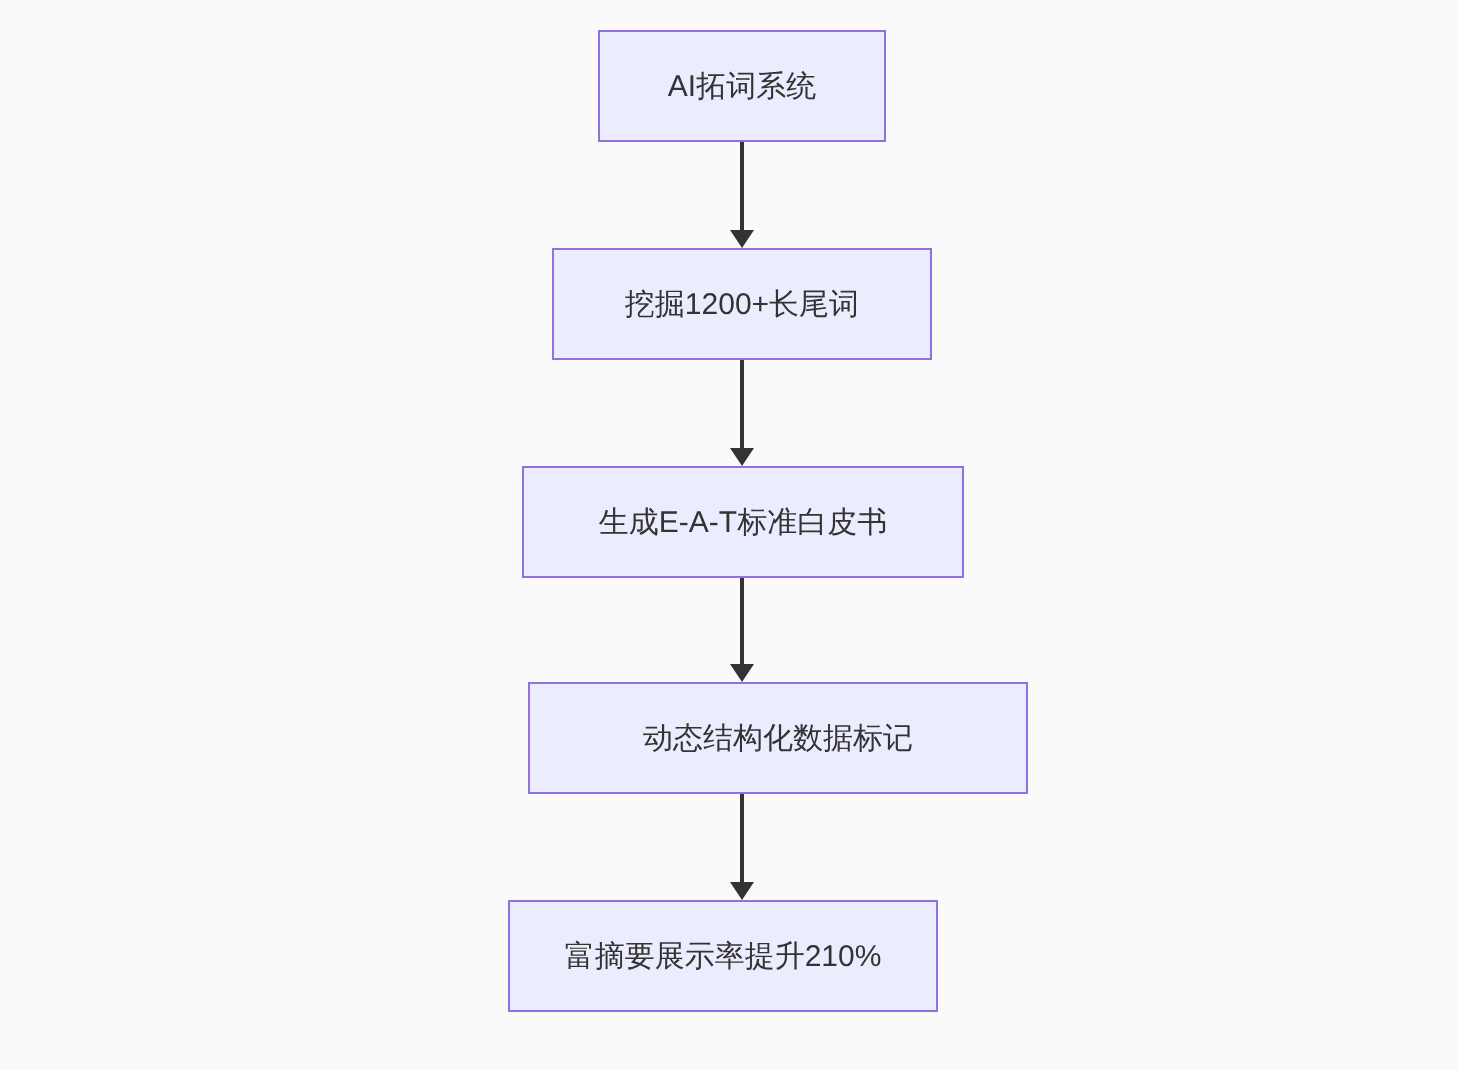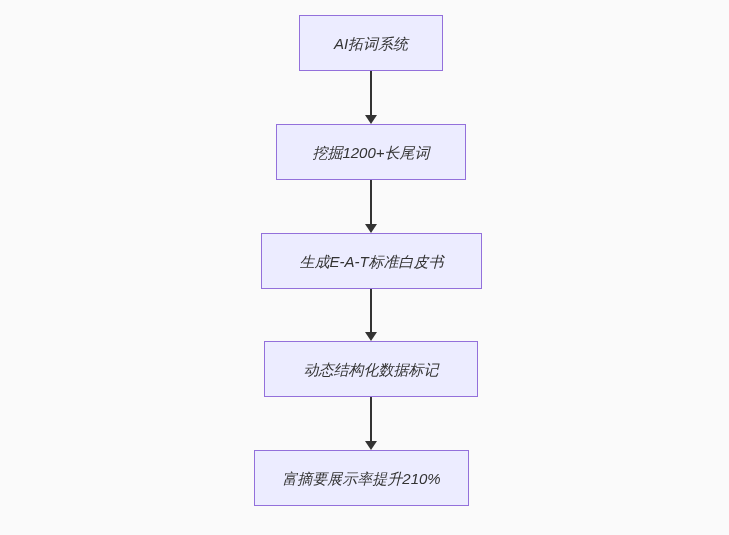--- a/index.html
+++ b/index.html
@@ -14,39 +14,38 @@
     width: 729px;
     height: 535px;
     background: var(--background);
     overflow: hidden;
     font-family: "Liberation Sans", "DejaVu Sans", sans-serif;
   }
   .canvas {
     position: relative;
     width: 729px;
     height: 535px;
-    font-style: italic;
   }
   .node {
     position: absolute;
     display: flex;
     align-items: center;
     justify-content: center;
     background: var(--node-fill);
     border: 1.5px solid var(--node-border);
     color: var(--text);
     font-size: 15px;
     line-height: 1;
     text-align: center;
     white-space: nowrap;
   }
   .node-1 { left: 299px; top: 15px;  width: 144px; height: 56px; }
   .node-2 { left: 276px; top: 124px; width: 190px; height: 56px; }
   .node-3 { left: 261px; top: 233px; width: 221px; height: 56px; }
-  .node-4 { left: 264px; top: 341px; width: 214px; height: 56px; }
+  .node-4 { left: 264px; top: 341px; width: 250px; height: 56px; }
   .node-5 { left: 254px; top: 450px; width: 215px; height: 56px; }
   .edge {
     position: absolute;
     left: 365px;        
     width: 12px;
   }
   .edge-1 { top: 71px;  height: 53px; }
   .edge-2 { top: 180px; height: 53px; }
   .edge-3 { top: 289px; height: 52px; }
   .edge-4 { top: 397px; height: 53px; }

